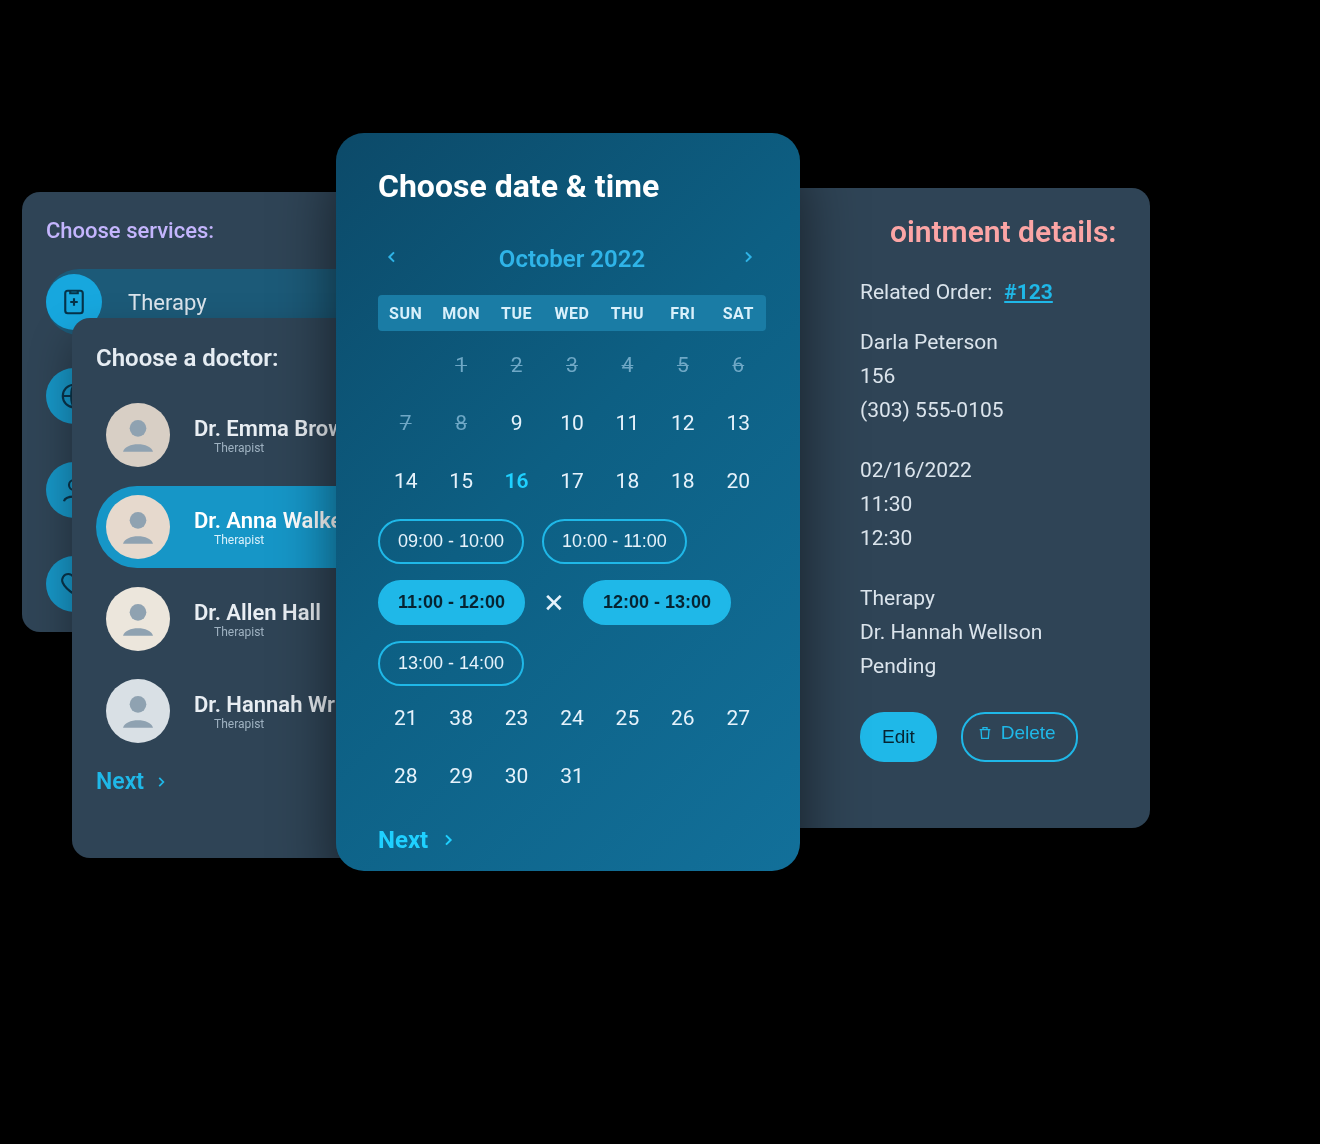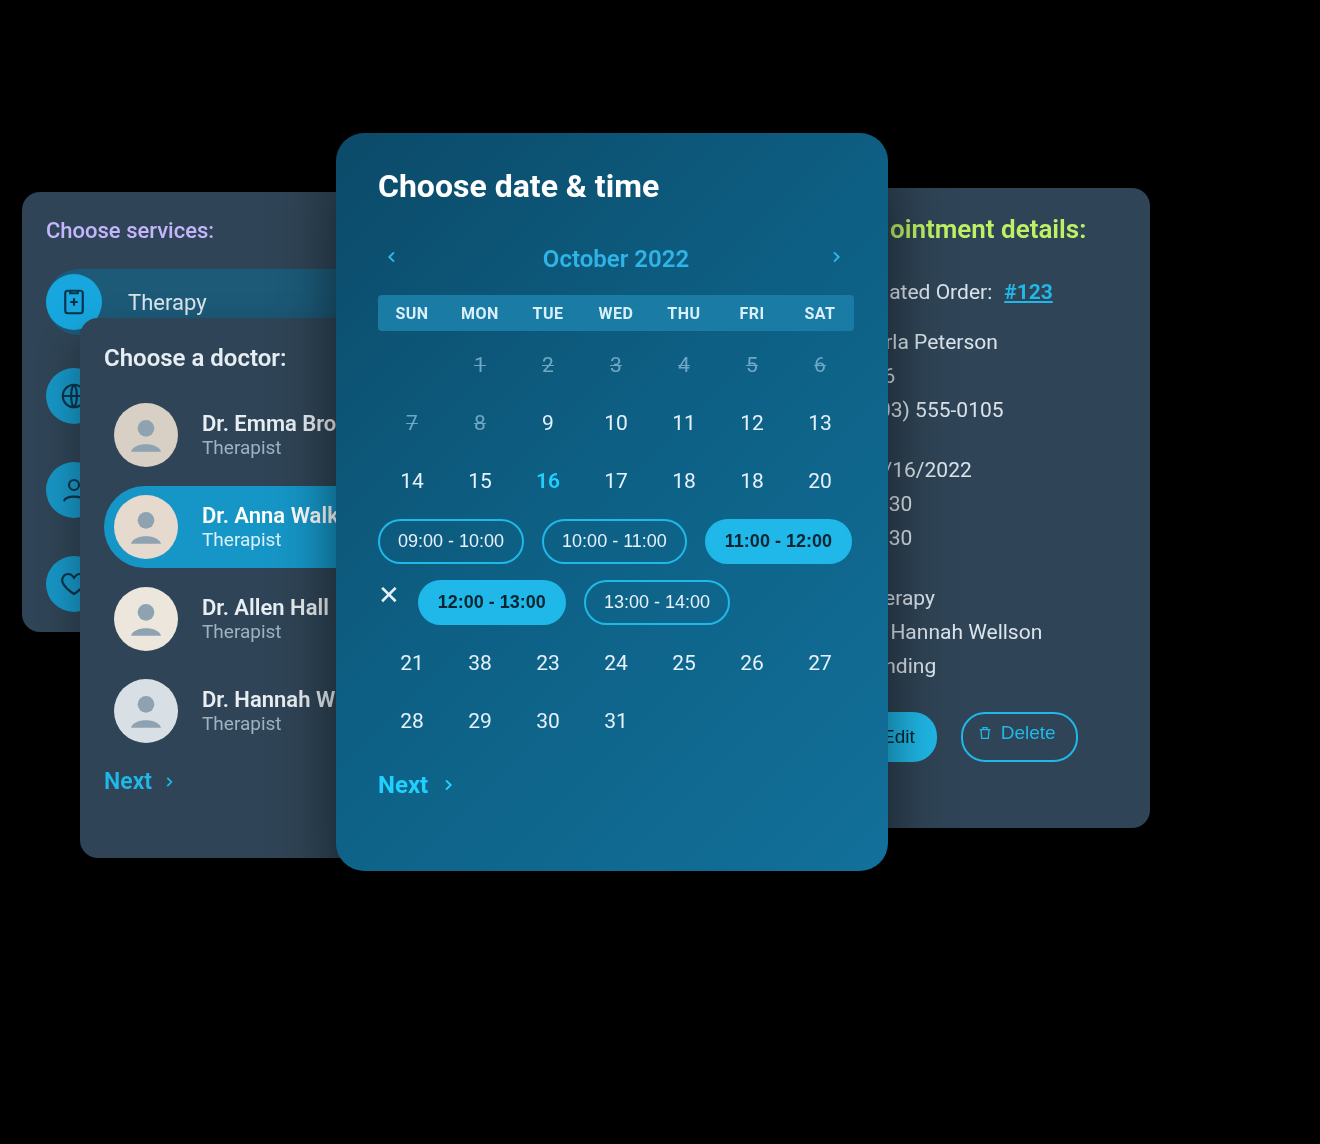--- a/index.html
+++ b/index.html
@@ -32,66 +32,66 @@
 
   
   .panel-details {
     position: absolute;
     left: 650px; top: 188px;
     width: 500px; height: 640px;
     background: #2f4456;
     border-radius: 18px;
     padding: 28px 28px 24px 210px; 
   }
-  .panel-details h2 { font-size: 26px; font-weight: 600; color: #bef264; position:absolute; left:240px; right:24px; top:26px; }
+  .panel-details h2 { font-size: 30px; font-weight: 600; color: #fca5a5; position:absolute; left:240px; right:24px; top:26px; }
   .detail-block { margin-top: 64px; }
   .related-row { display:flex; align-items:center; gap:12px; font-size:21px; color:#dbe4ec; margin-bottom: 26px; }
   .order-link { color:#1fb8e8; font-weight:700; text-decoration: underline; }
   .detail-line { font-size: 21px; color:#dbe4ec; margin-bottom: 10px; }
   .detail-gap { height: 26px; }
   .detail-actions { display:flex; gap:24px; margin-top: 34px; }
   .btn-edit {
     background:#1fb8e8; color:#062432; border:none; border-radius: 24px;
     padding: 10px 22px; font-size:19px; font-weight:500;
   }
   .btn-delete {
     background:transparent; color:#1fb8e8; border:2px solid #1fb8e8; border-radius:24px;
     padding:8px 20px 16px 14px; font-size:19px; display:flex; align-items:center; gap:8px;
   }
 
   
   .panel-doctors {
     position: absolute;
-    left: 80px; top: 318px;
+    left: 72px; top: 318px;
     width: 500px; height: 540px;
     background: #2f4456;
     border-radius: 18px;
     padding: 26px 24px 20px 24px;
     box-shadow: 0 20px 40px rgba(0,0,0,.35);
   }
   .panel-doctors h2 { font-size: 24px; font-weight:600; color:#e6edf3; margin-bottom: 22px; }
   .doc-item {
     display:flex; align-items:center; gap:24px;
     height: 82px; border-radius: 44px; padding: 0 22px 0 10px;
     margin-bottom: 10px;
   }
   .doc-item.selected { background: #1696c7; color:#fff; }
   .avatar { width:64px; height:64px; border-radius:50%; flex:0 0 64px; display:flex; align-items:center; justify-content:center; }
   .doc-txt { display:flex; flex-direction:column; }
   .doc-name { font-size:22px; font-weight:600; color:#e9eef3; white-space:nowrap; overflow:hidden; }
   .doc-item.selected .doc-name { color:#fff; }
-  .doc-role { font-size:19px; color:#9fb2c1; }
+  .doc-role { font-size:12px; color:#9fb2c1;margin-left:20px; }
   .doc-item.selected .doc-role { color:#d9f0fb; }
   .next-link { display:flex; align-items:center; gap:10px; color:#1fb8e8; font-size:23px; font-weight:600; margin-top:16px; }
 
   
   .panel-datetime {
     position: absolute;
     left: 336px; top: 133px;
-    width: 552px; height: 738px;
+    width: 464px; height: 738px;
     background: linear-gradient(135deg, #0c4a69 0%, #0d5f83 45%, #12709a 100%);
     border-radius: 28px;
     box-shadow: 0 30px 60px rgba(0,0,0,.55);
     padding: 34px 34px 26px 42px;
     color:#e6f2fb;
   }
   .panel-datetime h1 { font-size:32px; font-weight:700; color:#fff; margin-bottom: 40px; }
   .month-row { display:flex; align-items:center; justify-content:space-between; padding: 0 6px; margin-bottom: 22px; }
   .month-label { color:#2fb4e8; font-size:24px; font-weight:600; }
   .nav-chevron { color:#2fb4e8; width:20px; }
@@ -99,21 +99,21 @@
     display:grid; grid-template-columns: repeat(7, 1fr);
     background:#1a7ca5; border-radius:4px; height:36px; align-items:center; margin-bottom: 14px;
   }
   .dow-row div { text-align:center; font-size:16px; font-weight:700; color:#d9f0fb; letter-spacing:.5px; }
   .cal-grid { display:grid; grid-template-columns: repeat(7,1fr); row-gap: 18px; }
   .cal-cell { text-align:center; font-size:21px; color:#e6f2fb; height:40px; line-height:40px; position:relative; }
   .cal-cell.disabled { color:#6fa8c6; text-decoration: line-through; text-decoration-thickness:1px; }
   .cal-cell.selected { color:#1fd0ff; font-weight:600; }
   .cal-cell.blank { visibility:hidden; }
 
-  .slots-wrap { display:flex; flex-wrap:wrap; gap:16px 18px; margin: 18px 0 18px 0; align-items:flex-start; }
+  .slots-wrap { display:flex; flex-wrap:wrap; gap:16px 18px; margin: 18px 0 12px 0; align-items:center; }
   .slot {
     border:2px solid #1fb8e8; color:#e6f2fb; background:transparent;
     border-radius: 26px; padding: 10px 18px; font-size:18px; font-weight:500;
   }
   .slot.picked { background:#1fb8e8; border-color:#1fb8e8; color:#062432; font-weight:700; }
   .slot-close { color:#e6f2fb; font-size:26px; }
 
   .dt-next { display:flex; align-items:center; gap:12px; color:#1fd0ff; font-size:24px; font-weight:700; margin-top: 30px; }
 
   

